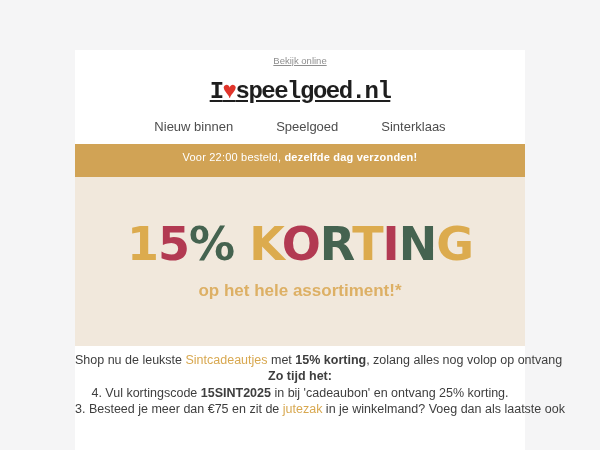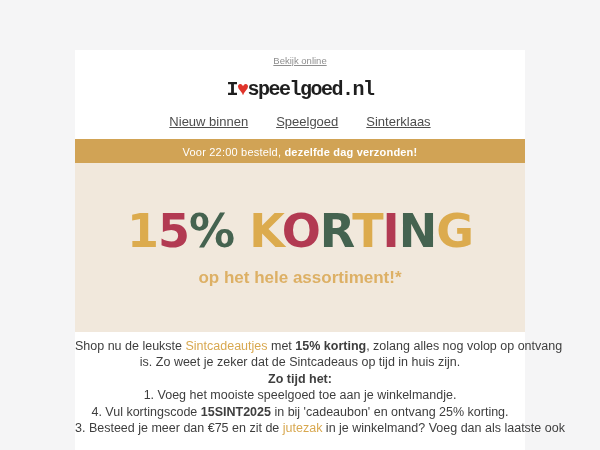--- a/index.html
+++ b/index.html
@@ -7,30 +7,30 @@
   .card {
     position:absolute; left:75px; top:50px; width:450px; height:420px;
     background:#ffffff; text-align:center;
   }
   .view-online {
     display:inline-block; margin-top:0; font-size:9.5px; color:#8f8f8f;
     text-decoration:underline; cursor:pointer;
   }
   .logo {
     margin-top:10px; font-family:"Liberation Mono", monospace; font-weight:bold;
-    font-size:20px; letter-spacing:-1.5px; color:#1e1e1e; line-height:1.2;
+    font-size:24px; letter-spacing:-1.5px; color:#1e1e1e; line-height:1.2;text-decoration:underline;
   }
   .logo .heart { color:#e0342b; }
   .nav {
-    display:flex; justify-content:center; gap:28px; margin-top:12px;
-    font-size:13px; color:#4d4d4d;text-decoration:underline;
+    display:flex; justify-content:center; gap:43px; margin-top:12px;
+    font-size:13px; color:#4d4d4d;
   }
   .nav .nav-item { cursor:pointer; }
   .banner {
-    margin-top:10px; height:24px; line-height:27px;
+    margin-top:10px; height:33px; line-height:27px;
     background:var(--banner-bg,#d1a355); color:#ffffff; font-size:11px;
     letter-spacing:0.2px;
   }
   .banner .b { font-weight:bold; }
   .hero {
     height:169px; background:var(--hero-bg,#f1e8dc);
     display:flex; flex-direction:column; align-items:center; justify-content:center;
     cursor:pointer;
   }
   .headline {
@@ -71,20 +71,18 @@
     <span>Voor 22:00 besteld, </span><span class="b">dezelfde dag verzonden!</span>
   </div>
 
   <div class="hero">
     <div class="headline"><span style="color: rgb(220, 171, 78);">1</span><span style="color: rgb(178, 58, 82);">5</span><span style="color: rgb(69, 99, 80);">%</span><span> </span><span style="color: rgb(220, 171, 78);">K</span><span style="color: rgb(178, 58, 82);">O</span><span style="color: rgb(69, 99, 80);">R</span><span style="color: rgb(220, 171, 78);">T</span><span style="color: rgb(178, 58, 82);">I</span><span style="color: rgb(69, 99, 80);">N</span><span style="color: rgb(220, 171, 78);">G</span></div>
     <div class="subline">op het hele assortiment!*</div>
   </div>
 
   <div class="body-text">
       <div class="line"><span>Shop nu de leukste </span><span class="link">Sintcadeautjes</span><span> met </span><span class="b">15% korting</span><span>, zolang alles nog volop op ontvang</span></div>
-      <div class="line"><span>is. Zo weet je zeker dat de Sintcadeaus op tijd in huis zijn.</span></div>
       <div class="line"><span class="b">Zo tijd het:</span></div>
-      <div class="line"><span>1. Voeg het mooiste speelgoed toe aan je winkelmandje.</span></div>
       <div class="line"><span>4. Vul kortingscode </span><span class="b">15SINT2025</span><span> in bij 'cadeaubon' en ontvang 25% korting.</span></div>
       <div class="line"><span>3. Besteed je meer dan €75 en zit de </span><span class="link">jutezak</span><span> in je winkelmand? Voeg dan als laatste ook</span></div>
     </div>
 
 </div>
 
 </body></html>

